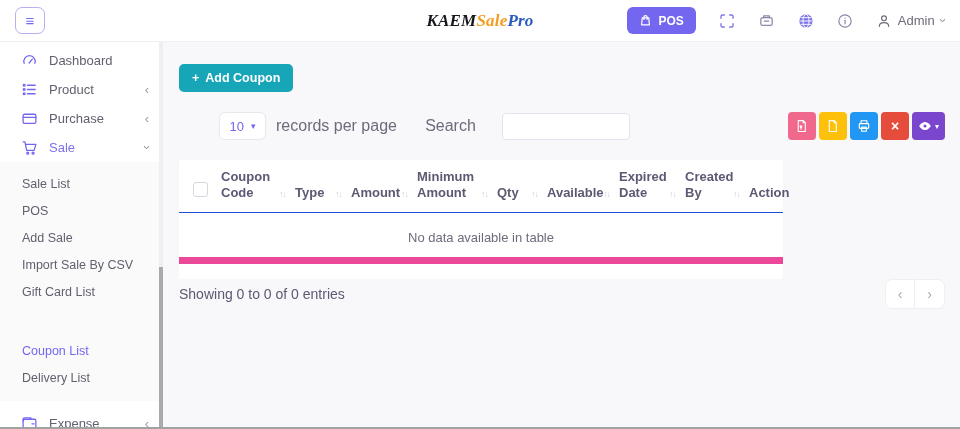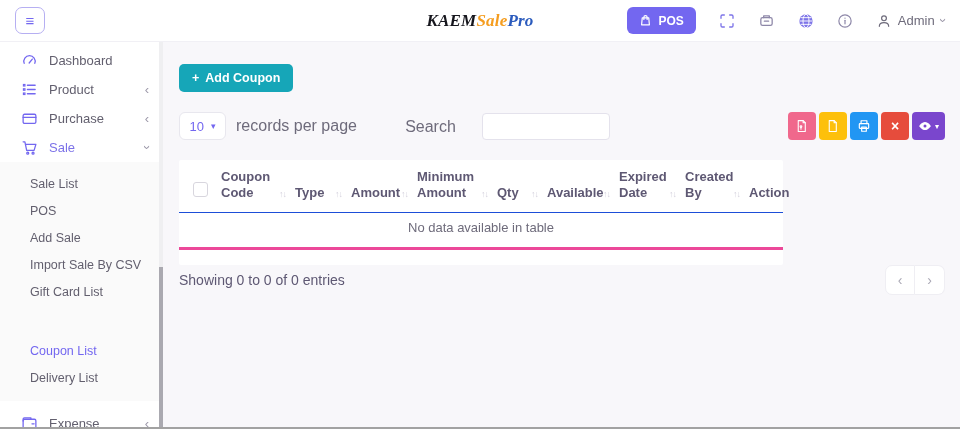--- a/index.html
+++ b/index.html
@@ -53,36 +53,36 @@
   }
   .nav-item {
     height: 29px; display: flex; align-items: center; gap: 11px;
     padding: 0 13px 0 21px; font-size: 13px; color: #625f6e; cursor: pointer;
   }
   .nav-item .nav-icon { color: #7367f0; display: flex; flex: 0 0 auto; }
   .nav-item .chev { margin-left: auto; }
   .nav-item.active { color: #7c72e8; }
   .submenu { background: #fafafa; padding: 8px 0 10px; }
   .submenu-item {
-    height: 27px; display: flex; align-items: center; padding-left: 30px;
+    height: 27px; display: flex; align-items: center; padding-left: 22px;
     font-size: 12.5px; color: #625f6e; cursor: pointer;
   }
   .submenu-item.active { color: #7367f0; margin-top: 32px; }
   .nav-gap { height: 8px; }
   .sidebar-scroll-track { position: absolute; top: 0; bottom: 0; right: -1px; width: 4px; background: #efeff1; }
   .sidebar-scroll-thumb { position: absolute; top: 225px; bottom: 0; right: -1px; width: 4px; background: #aaa9b0; }
 
   
   .main { flex: 1; padding: 22px 15px 0 16px; min-width: 0; }
   .add-coupon-btn {
     background: #16a6b8; color: #fff; border: none; border-radius: 5px;
     height: 28px; padding: 0 13px; font-size: 12.5px; font-weight: bold;
     display: inline-flex; align-items: center; gap: 6px; cursor: pointer;
   }
-  .controls { display: flex; align-items: flex-end; justify-content: space-between; margin-top: 20px; }
+  .controls { display: flex; align-items: center; justify-content: space-between; margin-top: 20px; margin-left: 40px; }
   .records-wrap { display: flex; align-items: center; gap: 10px; }
   .page-size-select {
     width: 47px; height: 28px; background: #fff; border: 1px solid #e8e7ee;
     border-radius: 6px; color: #7367f0; font-size: 13px;
     display: flex; align-items: center; justify-content: center; gap: 7px; cursor: pointer;
   }
   .page-size-select .caret { font-size: 9px; }
   .records-label, .search-label { font-size: 16px; color: #6e6b7b; }
   .search-wrap { display: flex; align-items: center; gap: 26px; margin-right: 130px; }
   .search-input {
@@ -111,21 +111,21 @@
   }
   thead th.no-sort { padding-right: 4px; cursor: default; }
   th .sort { position: absolute; right: 3px; bottom: 11px; font-size: 9px; color: #d4d1dd; letter-spacing: -1px; }
   .cb-cell { padding-left: 14px !important; }
   .checkbox {
     width: 15px; height: 15px; border: 1px solid #d8d6de; border-radius: 3px;
     background: #fff; display: inline-block; cursor: pointer;
   }
   .empty-cell {
     text-align: center; font-size: 13px; color: #6e6b7b;
-    padding: 7px 0 12px; border-bottom: 3px solid #ec4899;
+    padding: 17px 0 12px; border-bottom: 7px solid #ec4899;
   }
 
   
   .table-footer { display: flex; align-items: center; justify-content: space-between; }
   .showing-text { font-size: 14px; color: #5e5873; }
   .pagination { display: flex; }
   .page-btn {
     width: 30px; height: 30px; background: #fff; border: 1px solid #efeef3;
     color: #a9a7b4; font-size: 14px; display: flex; align-items: center;
     justify-content: center; cursor: pointer;

